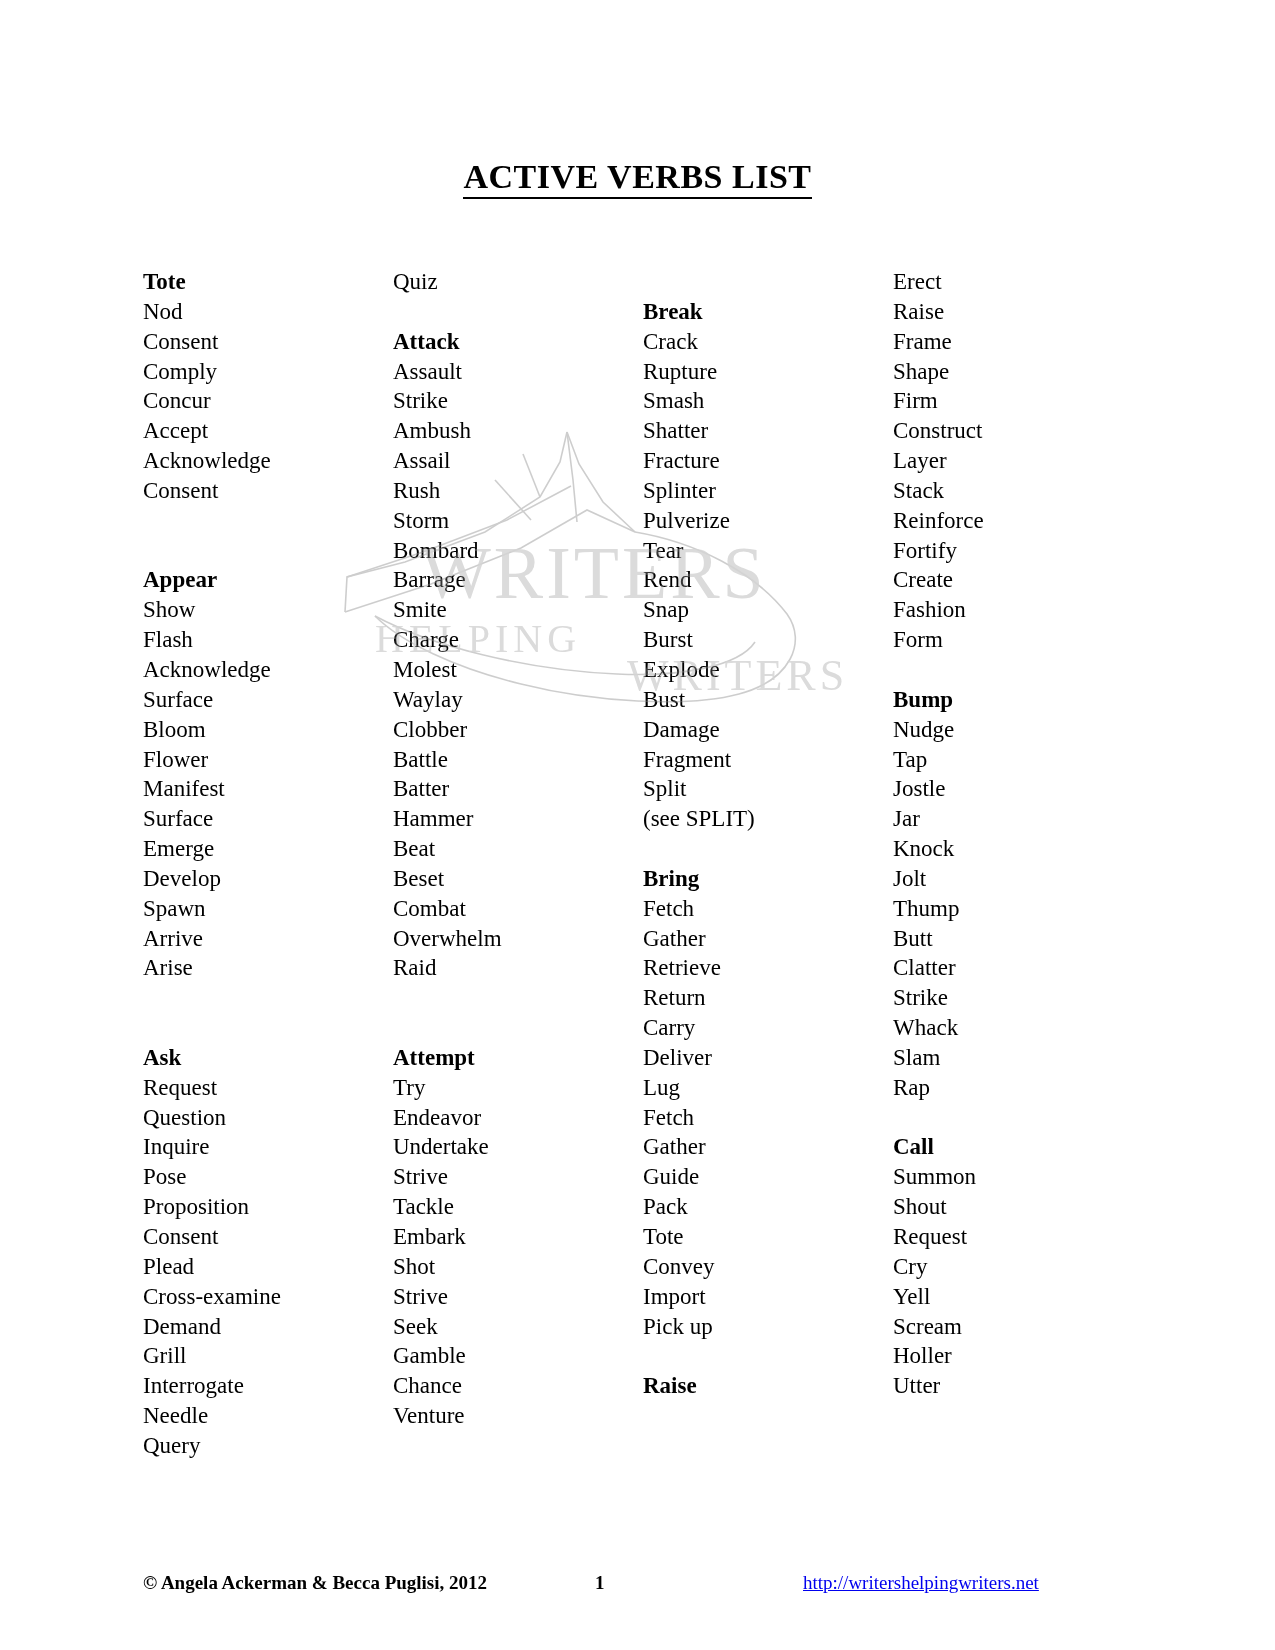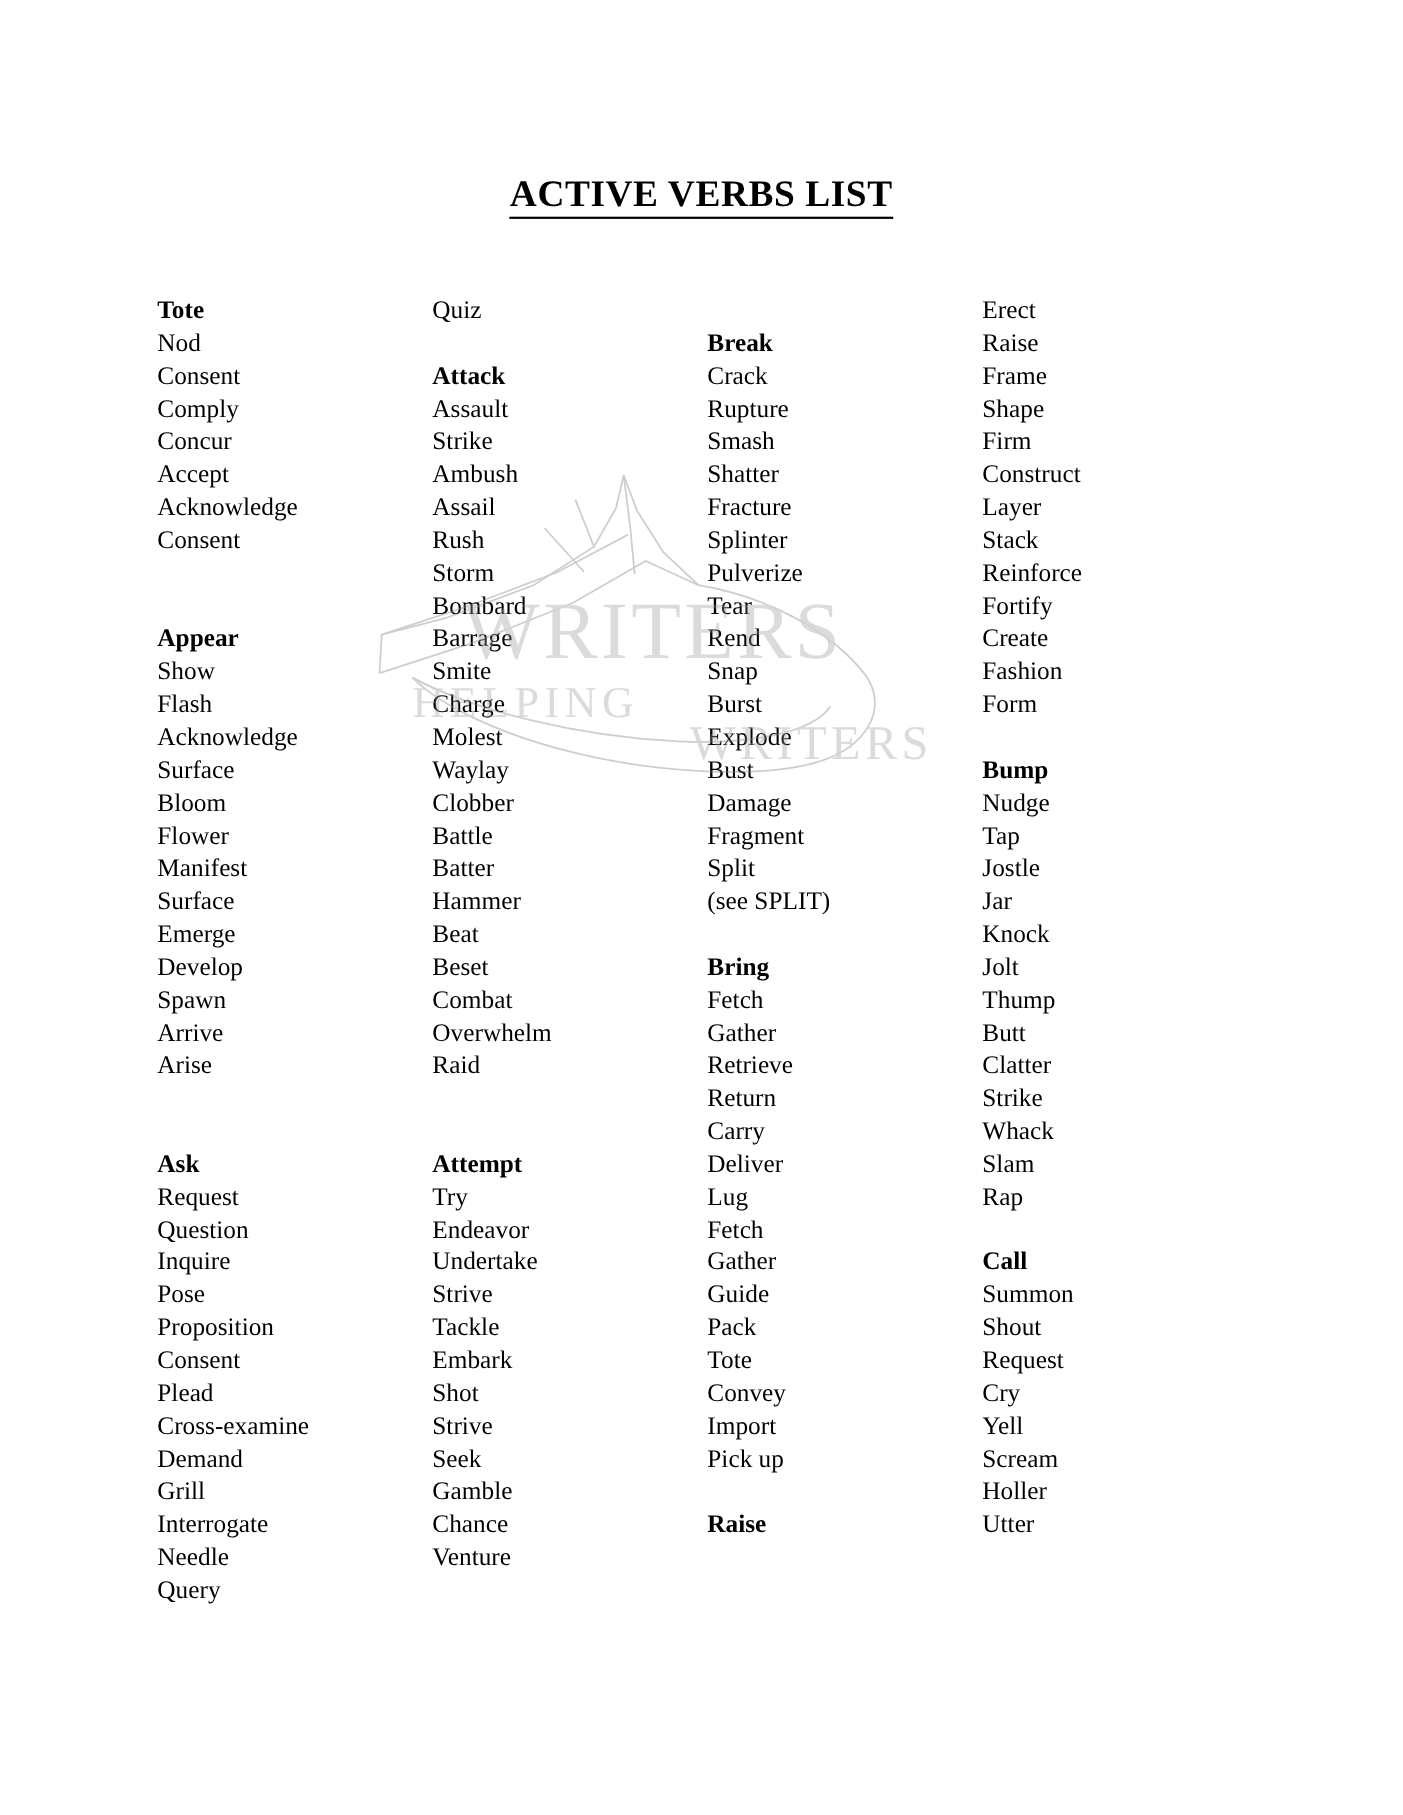--- a/index.html
+++ b/index.html
@@ -305,14 +305,19 @@
         <div class="verb">Shout</div>
         <div class="verb">Request</div>
         <div class="verb">Cry</div>
         <div class="verb">Yell</div>
         <div class="verb">Scream</div>
         <div class="verb">Holler</div>
         <div class="verb">Utter</div>
       </div>
   </div>
 
+  <div class="footer">
+    <span class="f-copy">© Angela Ackerman &amp; Becca Puglisi, 2012</span>
+    <span class="f-page">1</span>
+    <a class="f-url" href="#">http://writershelpingwriters.net</a>
+  </div>
 
 </div>
 
 </body></html>

